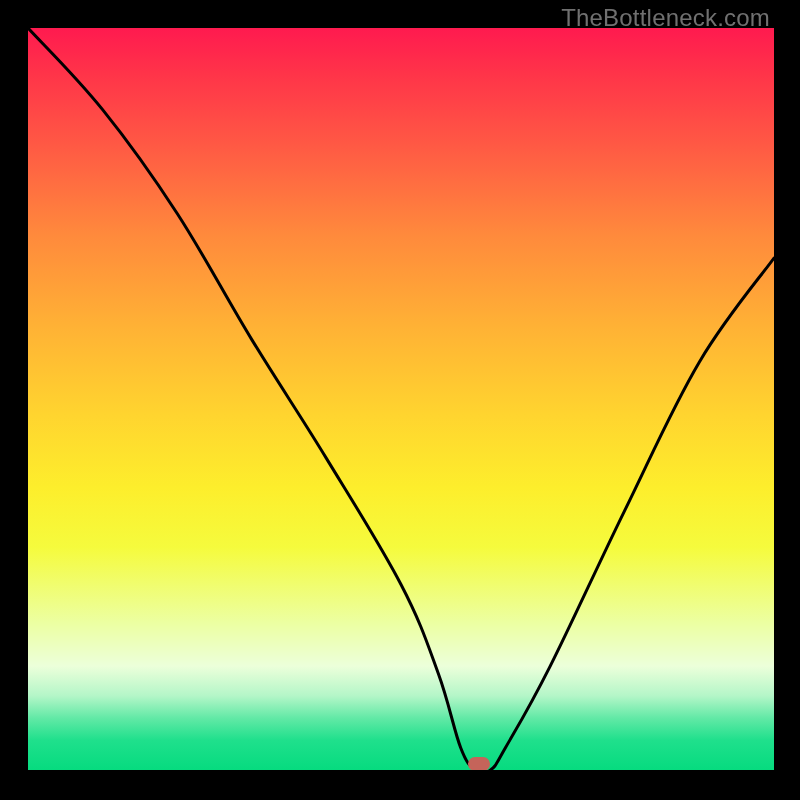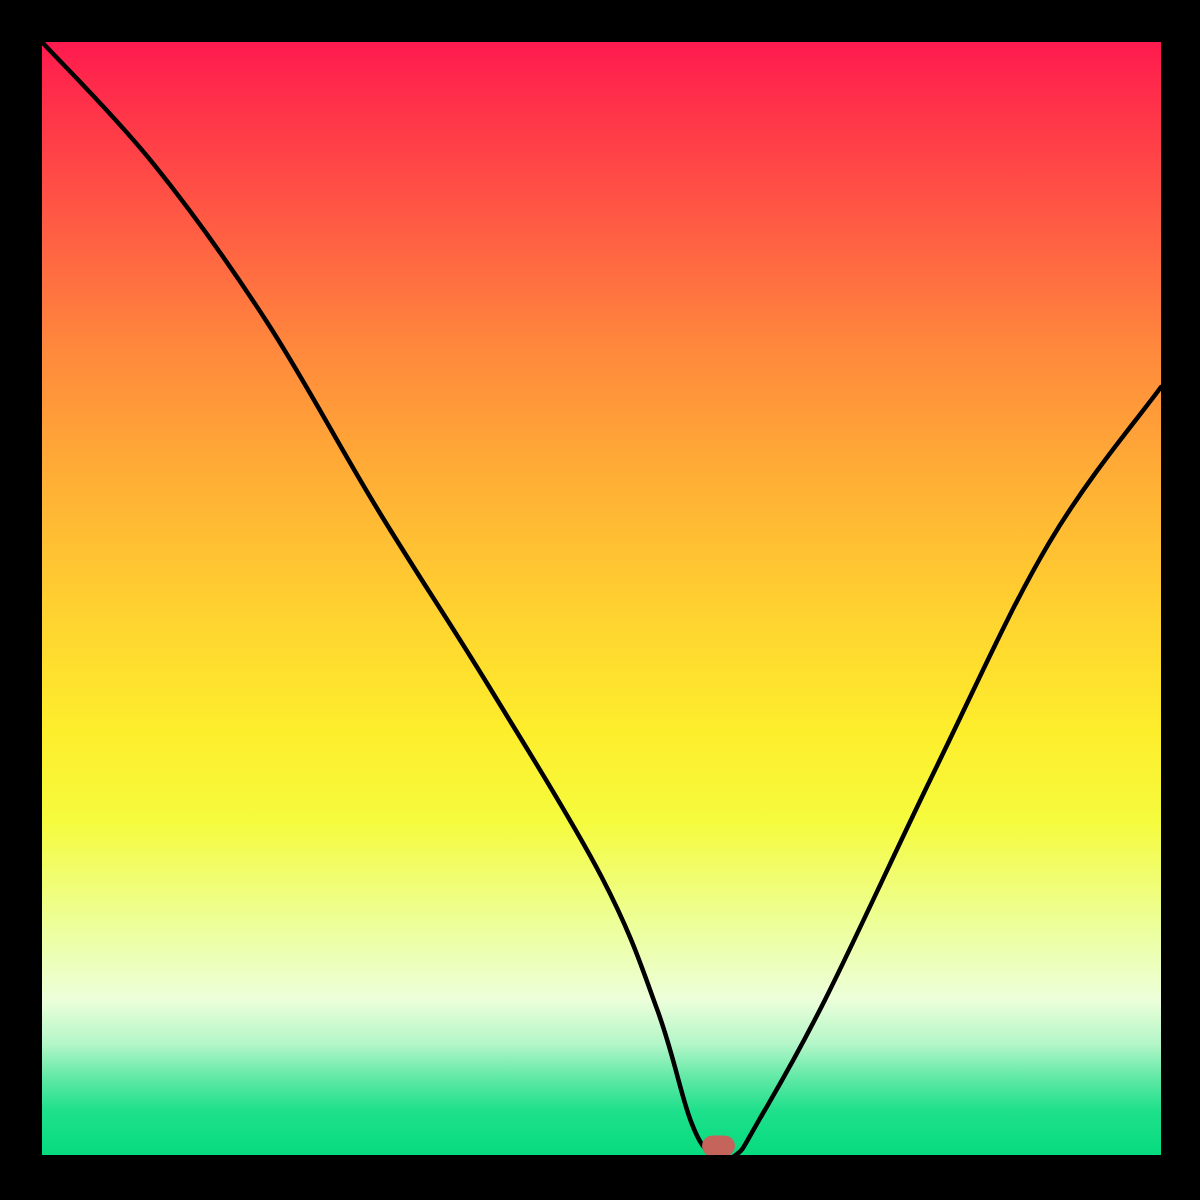--- a/index.html
+++ b/index.html
@@ -77,13 +77,14 @@
   <div class="plot-area">
     <div class="gradient-bg"></div>
 
     <svg class="curve" viewBox="0 0 746 742" preserveAspectRatio="none">
       <path id="curve-path" fill="none" stroke="#000" stroke-width="3" stroke-linecap="round" stroke-linejoin="round" d="M 0 0 C 13.428 14.691600000000001, 47.74400000000001 48.230000000000004, 74.60000000000001 81.62 C 101.45600000000002 115.01, 122.34400000000002 144.0964, 149.20000000000002 185.5 C 176.056 226.9036, 196.944 267.56520000000006, 223.79999999999998 311.64000000000004 C 250.65599999999998 355.7148, 271.54400000000004 386.28520000000003, 298.40000000000003 430.36 C 325.25600000000003 474.4348, 352.858 517.7676, 373 556.5 C 393.142 595.2324, 399.55760000000004 616.1568, 410.3 645.54 C 421.0424 674.9232, 425.96599999999995 702.3772, 432.67999999999995 719.74 C 439.39399999999995 737.1028, 442.2288 737.9932, 447.59999999999997 742 C 452.97119999999995 746.0068, 457.1488 746.0068, 462.52 742 C 467.89119999999997 737.9932, 466.6976 738.4384, 477.44 719.74 C 488.1824 701.0416, 500.7151999999999 680.8592, 522.1999999999999 638.12 C 543.6848 595.3808, 569.9440000000001 537.0596, 596.8000000000001 482.3 C 623.6560000000001 427.5404, 644.544 379.31039999999996, 671.4 333.9 C 698.256 288.4896, 732.572 248.71840000000003, 746 230.02000000000004"></path>
     </svg>
 
     <div id="min-marker" class="marker" style="left: 451.33px; top: 736px;"></div>
   </div>
 
+  <div class="watermark">TheBottleneck.com</div>
 </div>
 
 </body></html>

